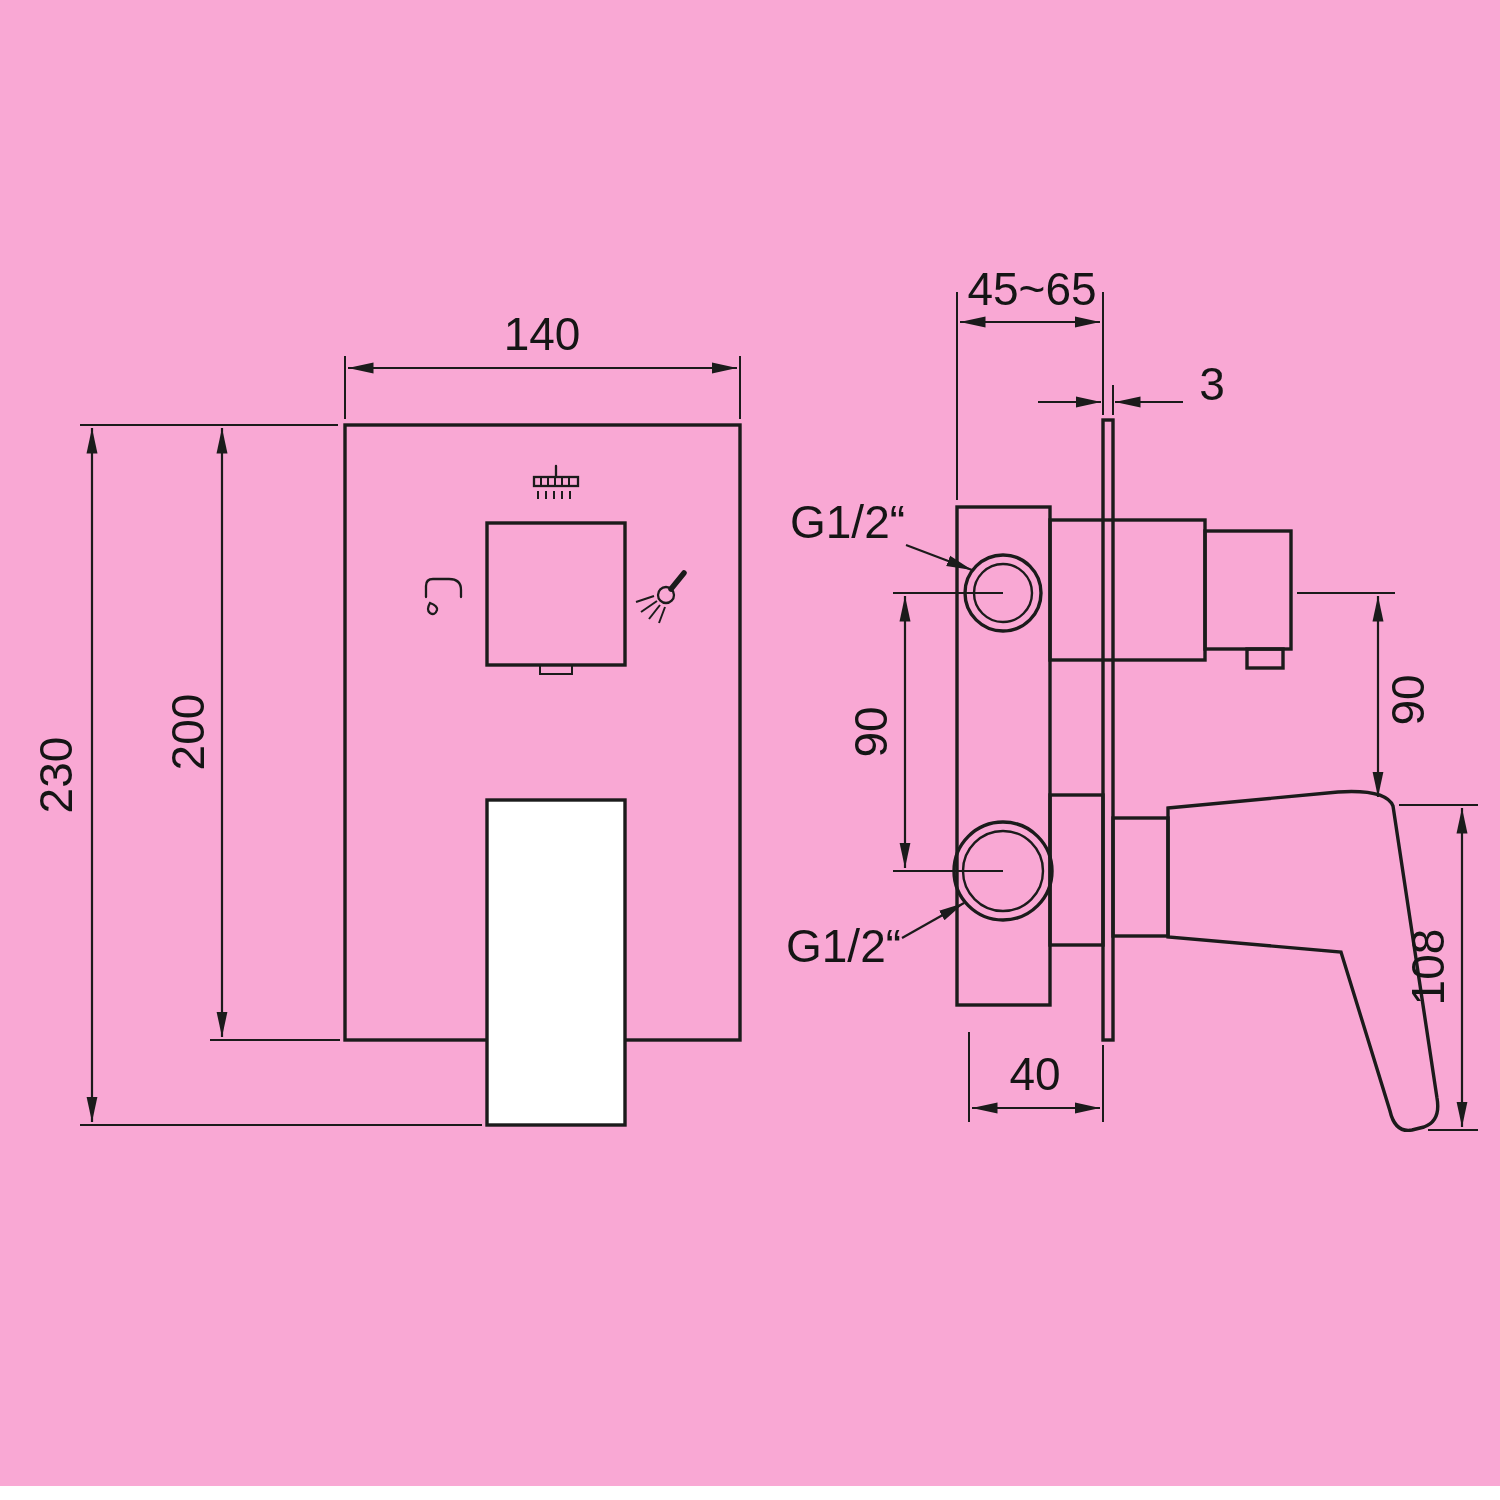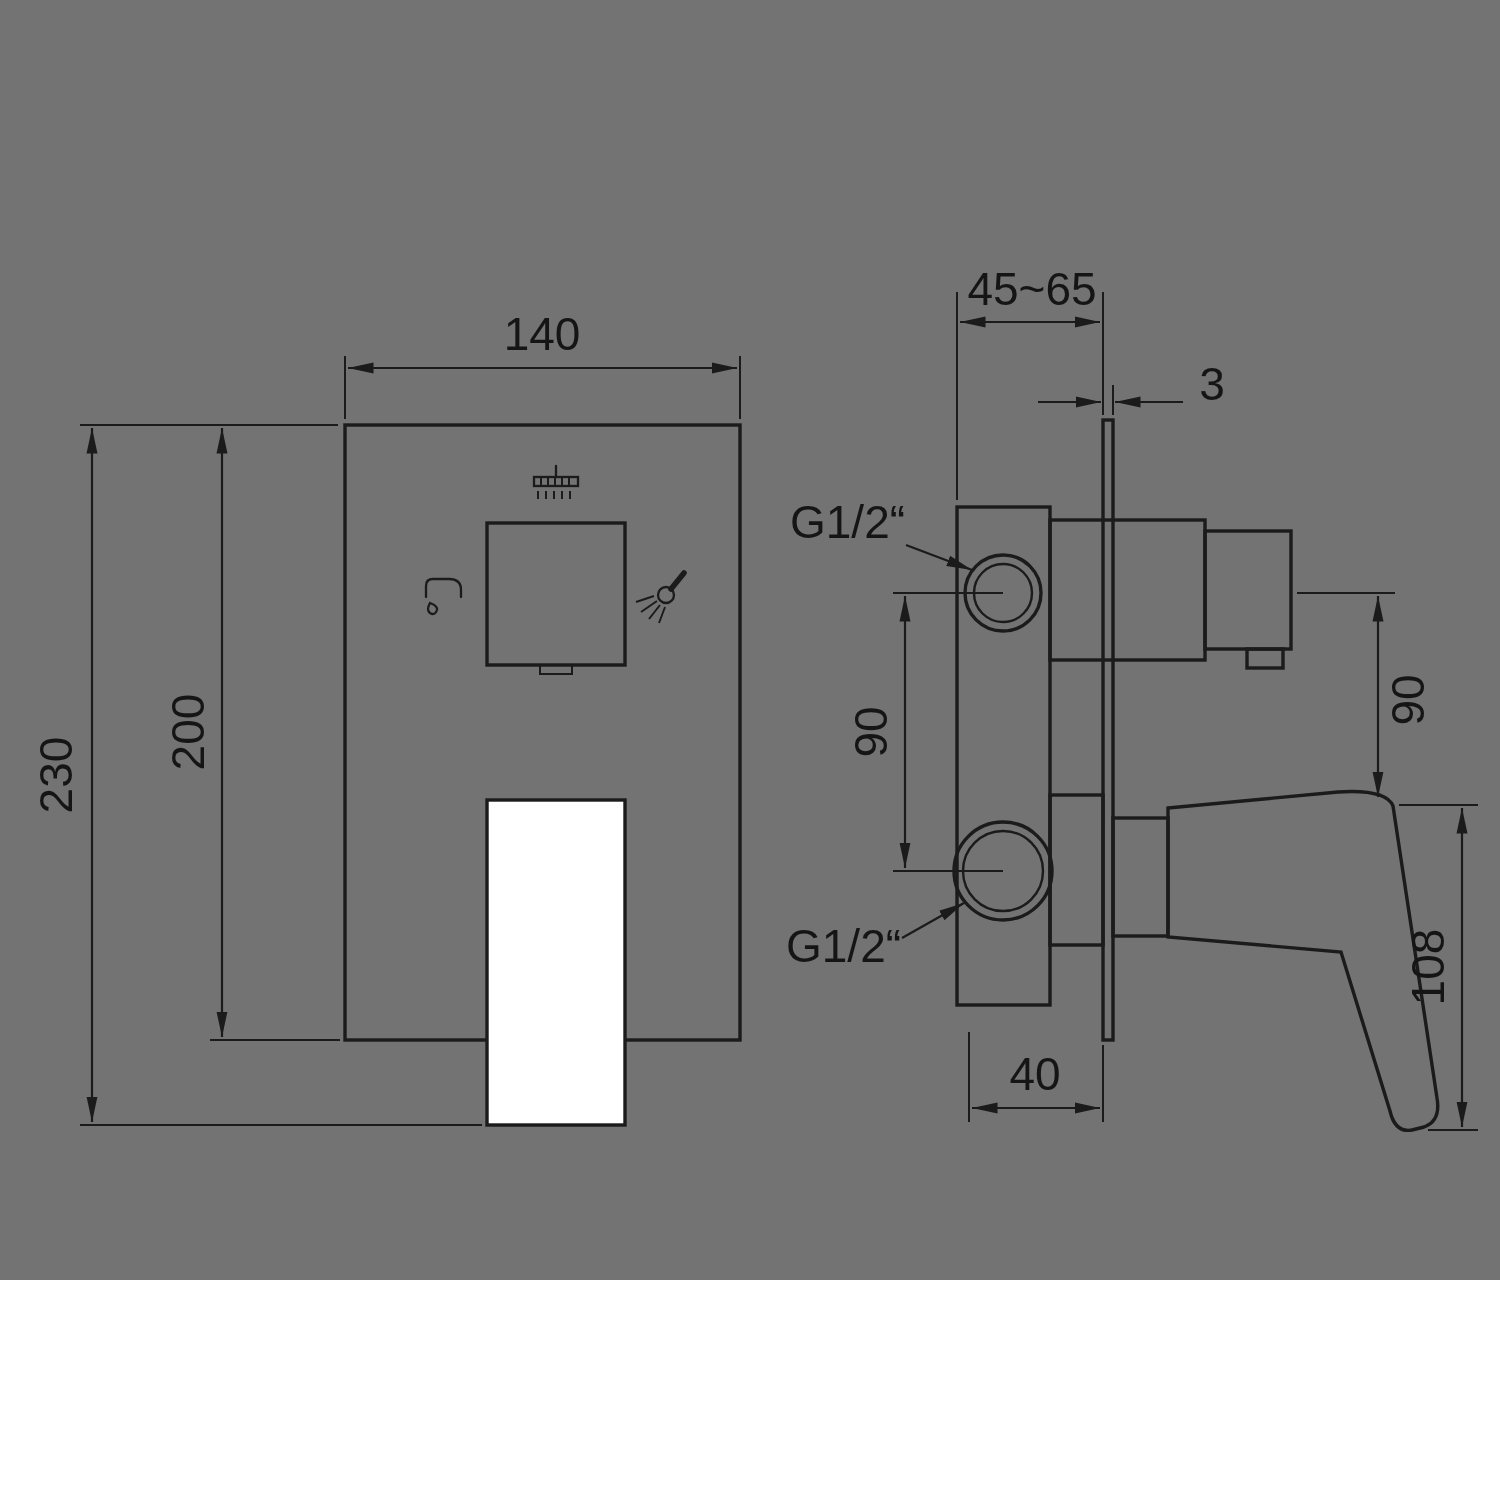--- a/index.html
+++ b/index.html
@@ -1,16 +1,16 @@
 <!DOCTYPE html>
 <html><head>
 <meta charset="utf-8">
 <style>
   html,body { margin:0; padding:0; background:#ffffff; }
-  .page { width:1500px; height:1280px; position:relative; background:#737373; overflow:hidden; }
+  .page { width:1500px; height:1486px; position:relative; background:#f9a8d4; overflow:hidden; }
   svg { display:block; }
   .ol   { fill:none; stroke:#1b1b1b; stroke-width:3.4; stroke-linejoin:miter; stroke-linecap:square; }
   .olf  { fill:#ffffff; stroke:#1b1b1b; stroke-width:3.4; stroke-linejoin:miter; }
   .med  { fill:none; stroke:#1b1b1b; stroke-width:2.4; }
   .thin { fill:none; stroke:#1b1b1b; stroke-width:2; }
   .dim  { fill:none; stroke:#1b1b1b; stroke-width:2.2; }
   .icon { fill:none; stroke:#1b1b1b; stroke-width:2.3; stroke-linecap:round; }
   text  { font-family:"Liberation Sans", sans-serif; font-size:46px; fill:#151515; }
 </style>
 </head>

